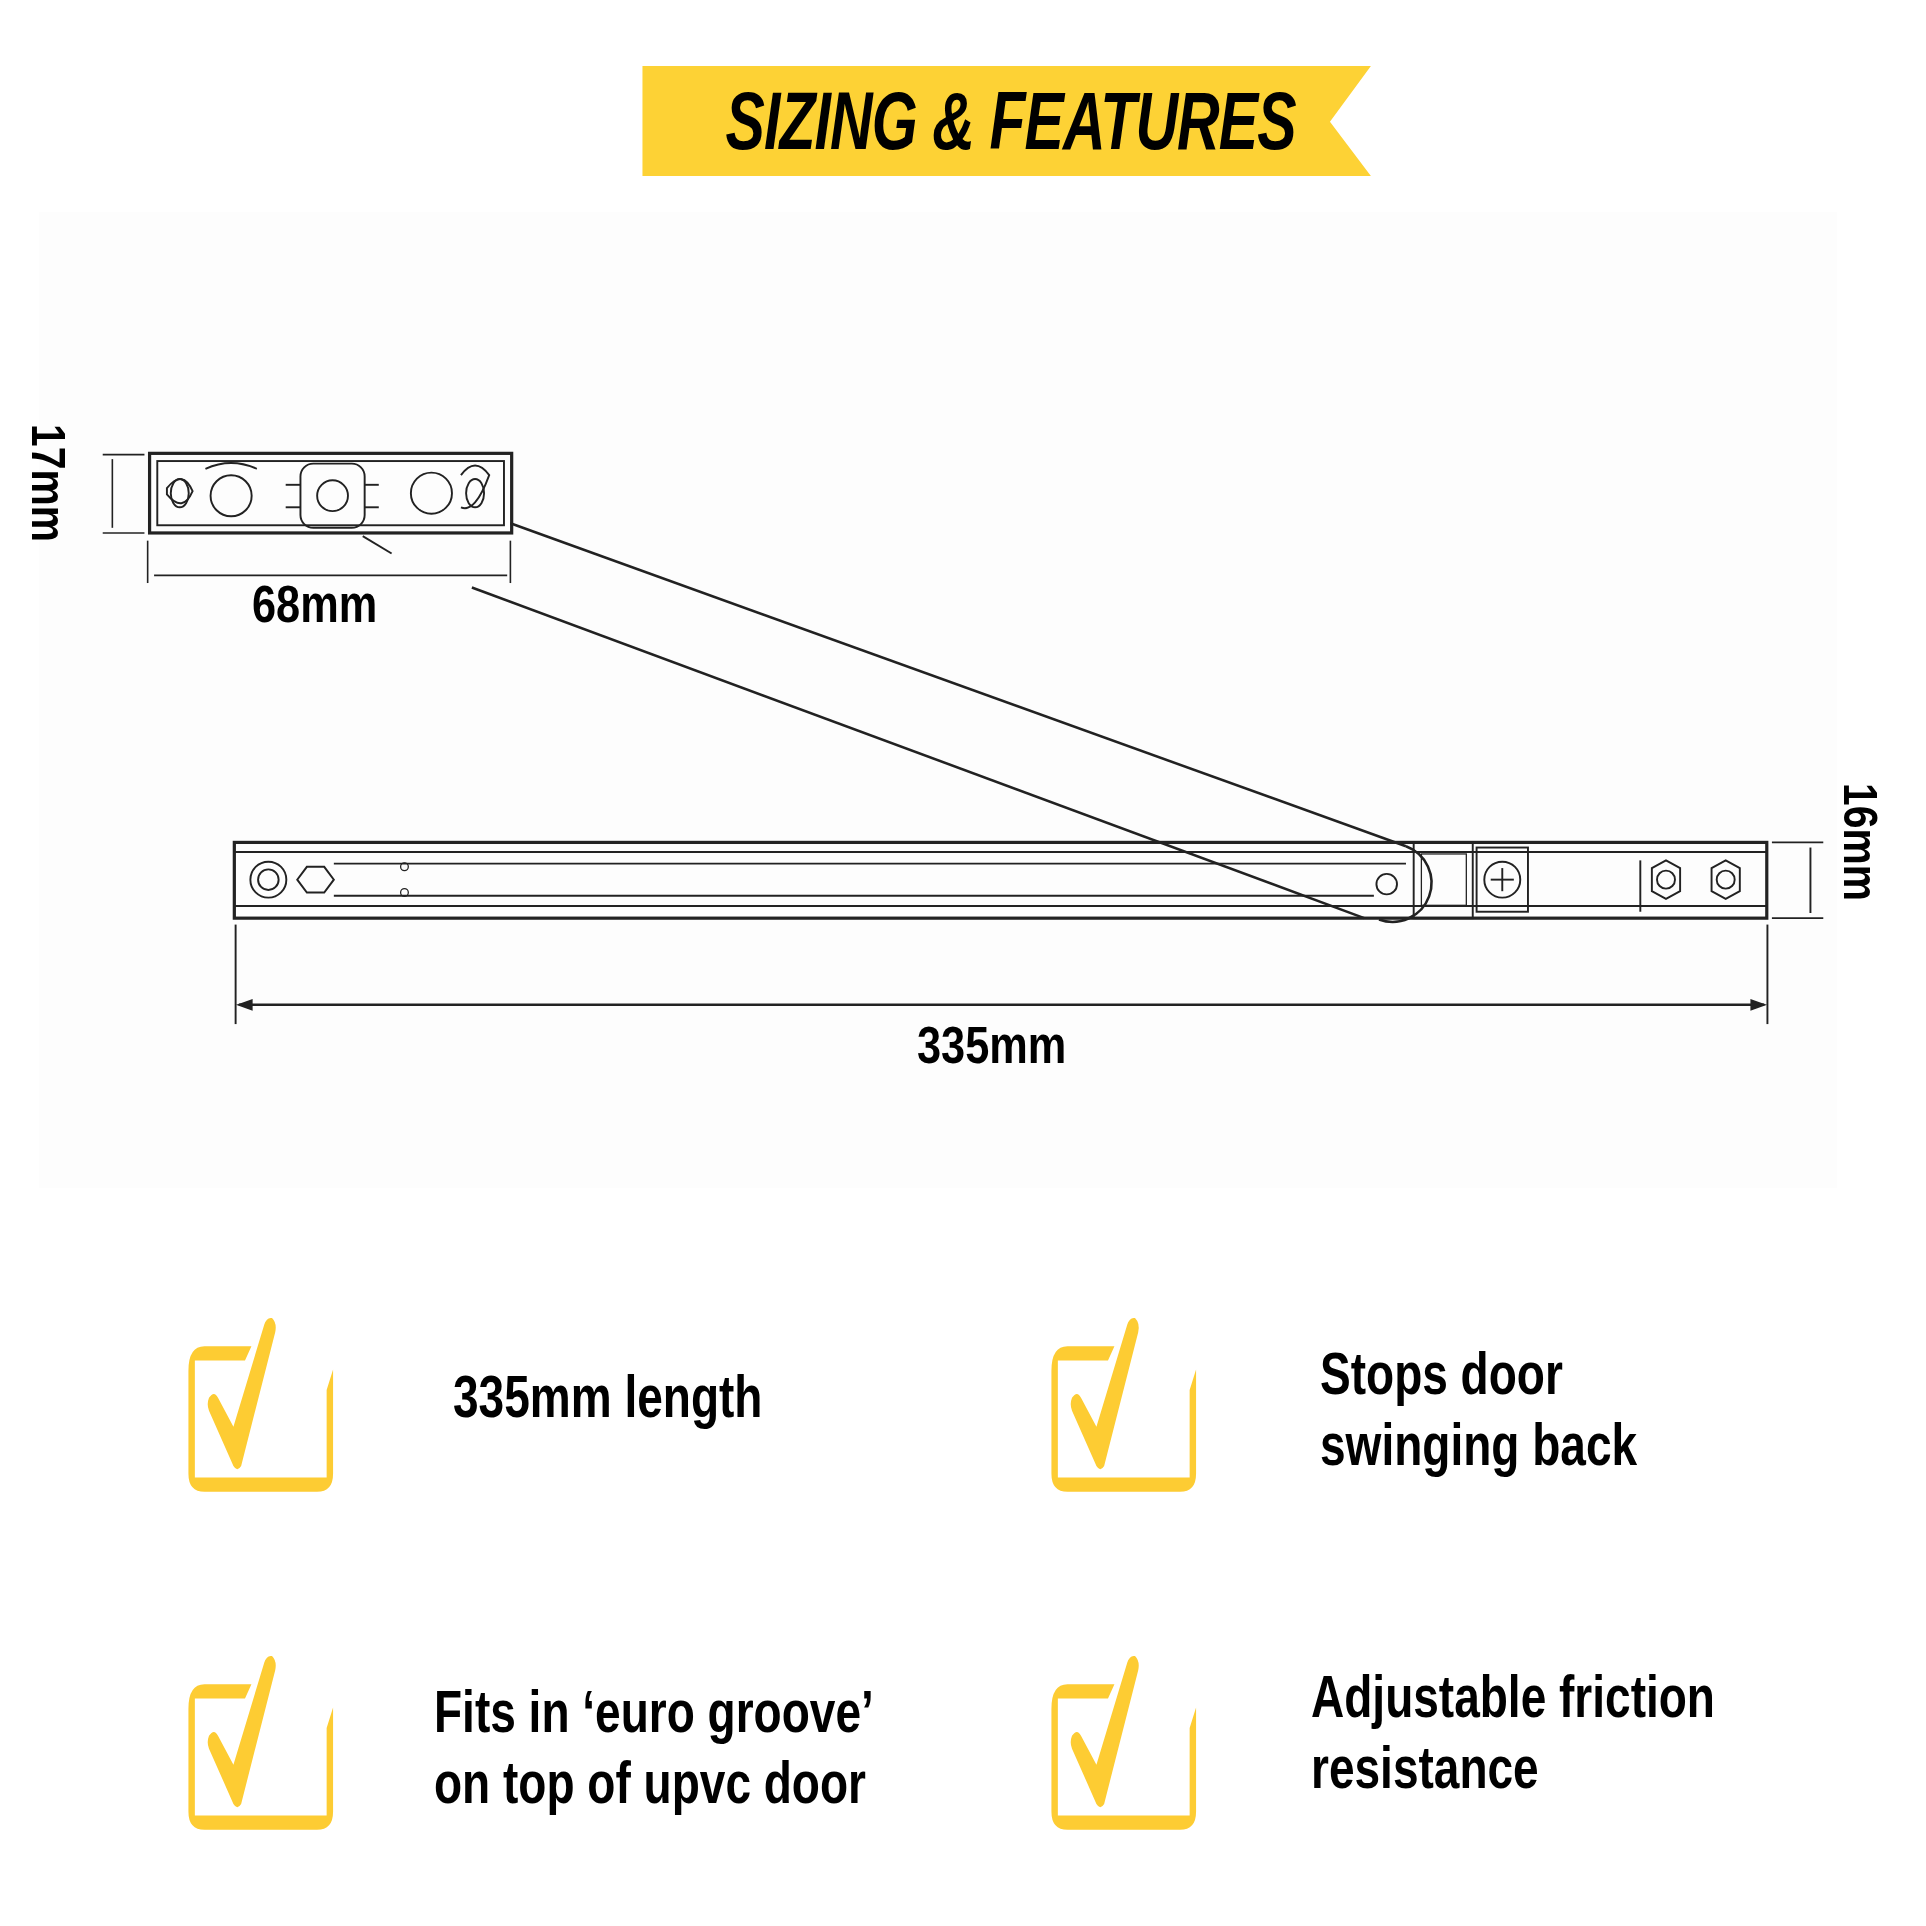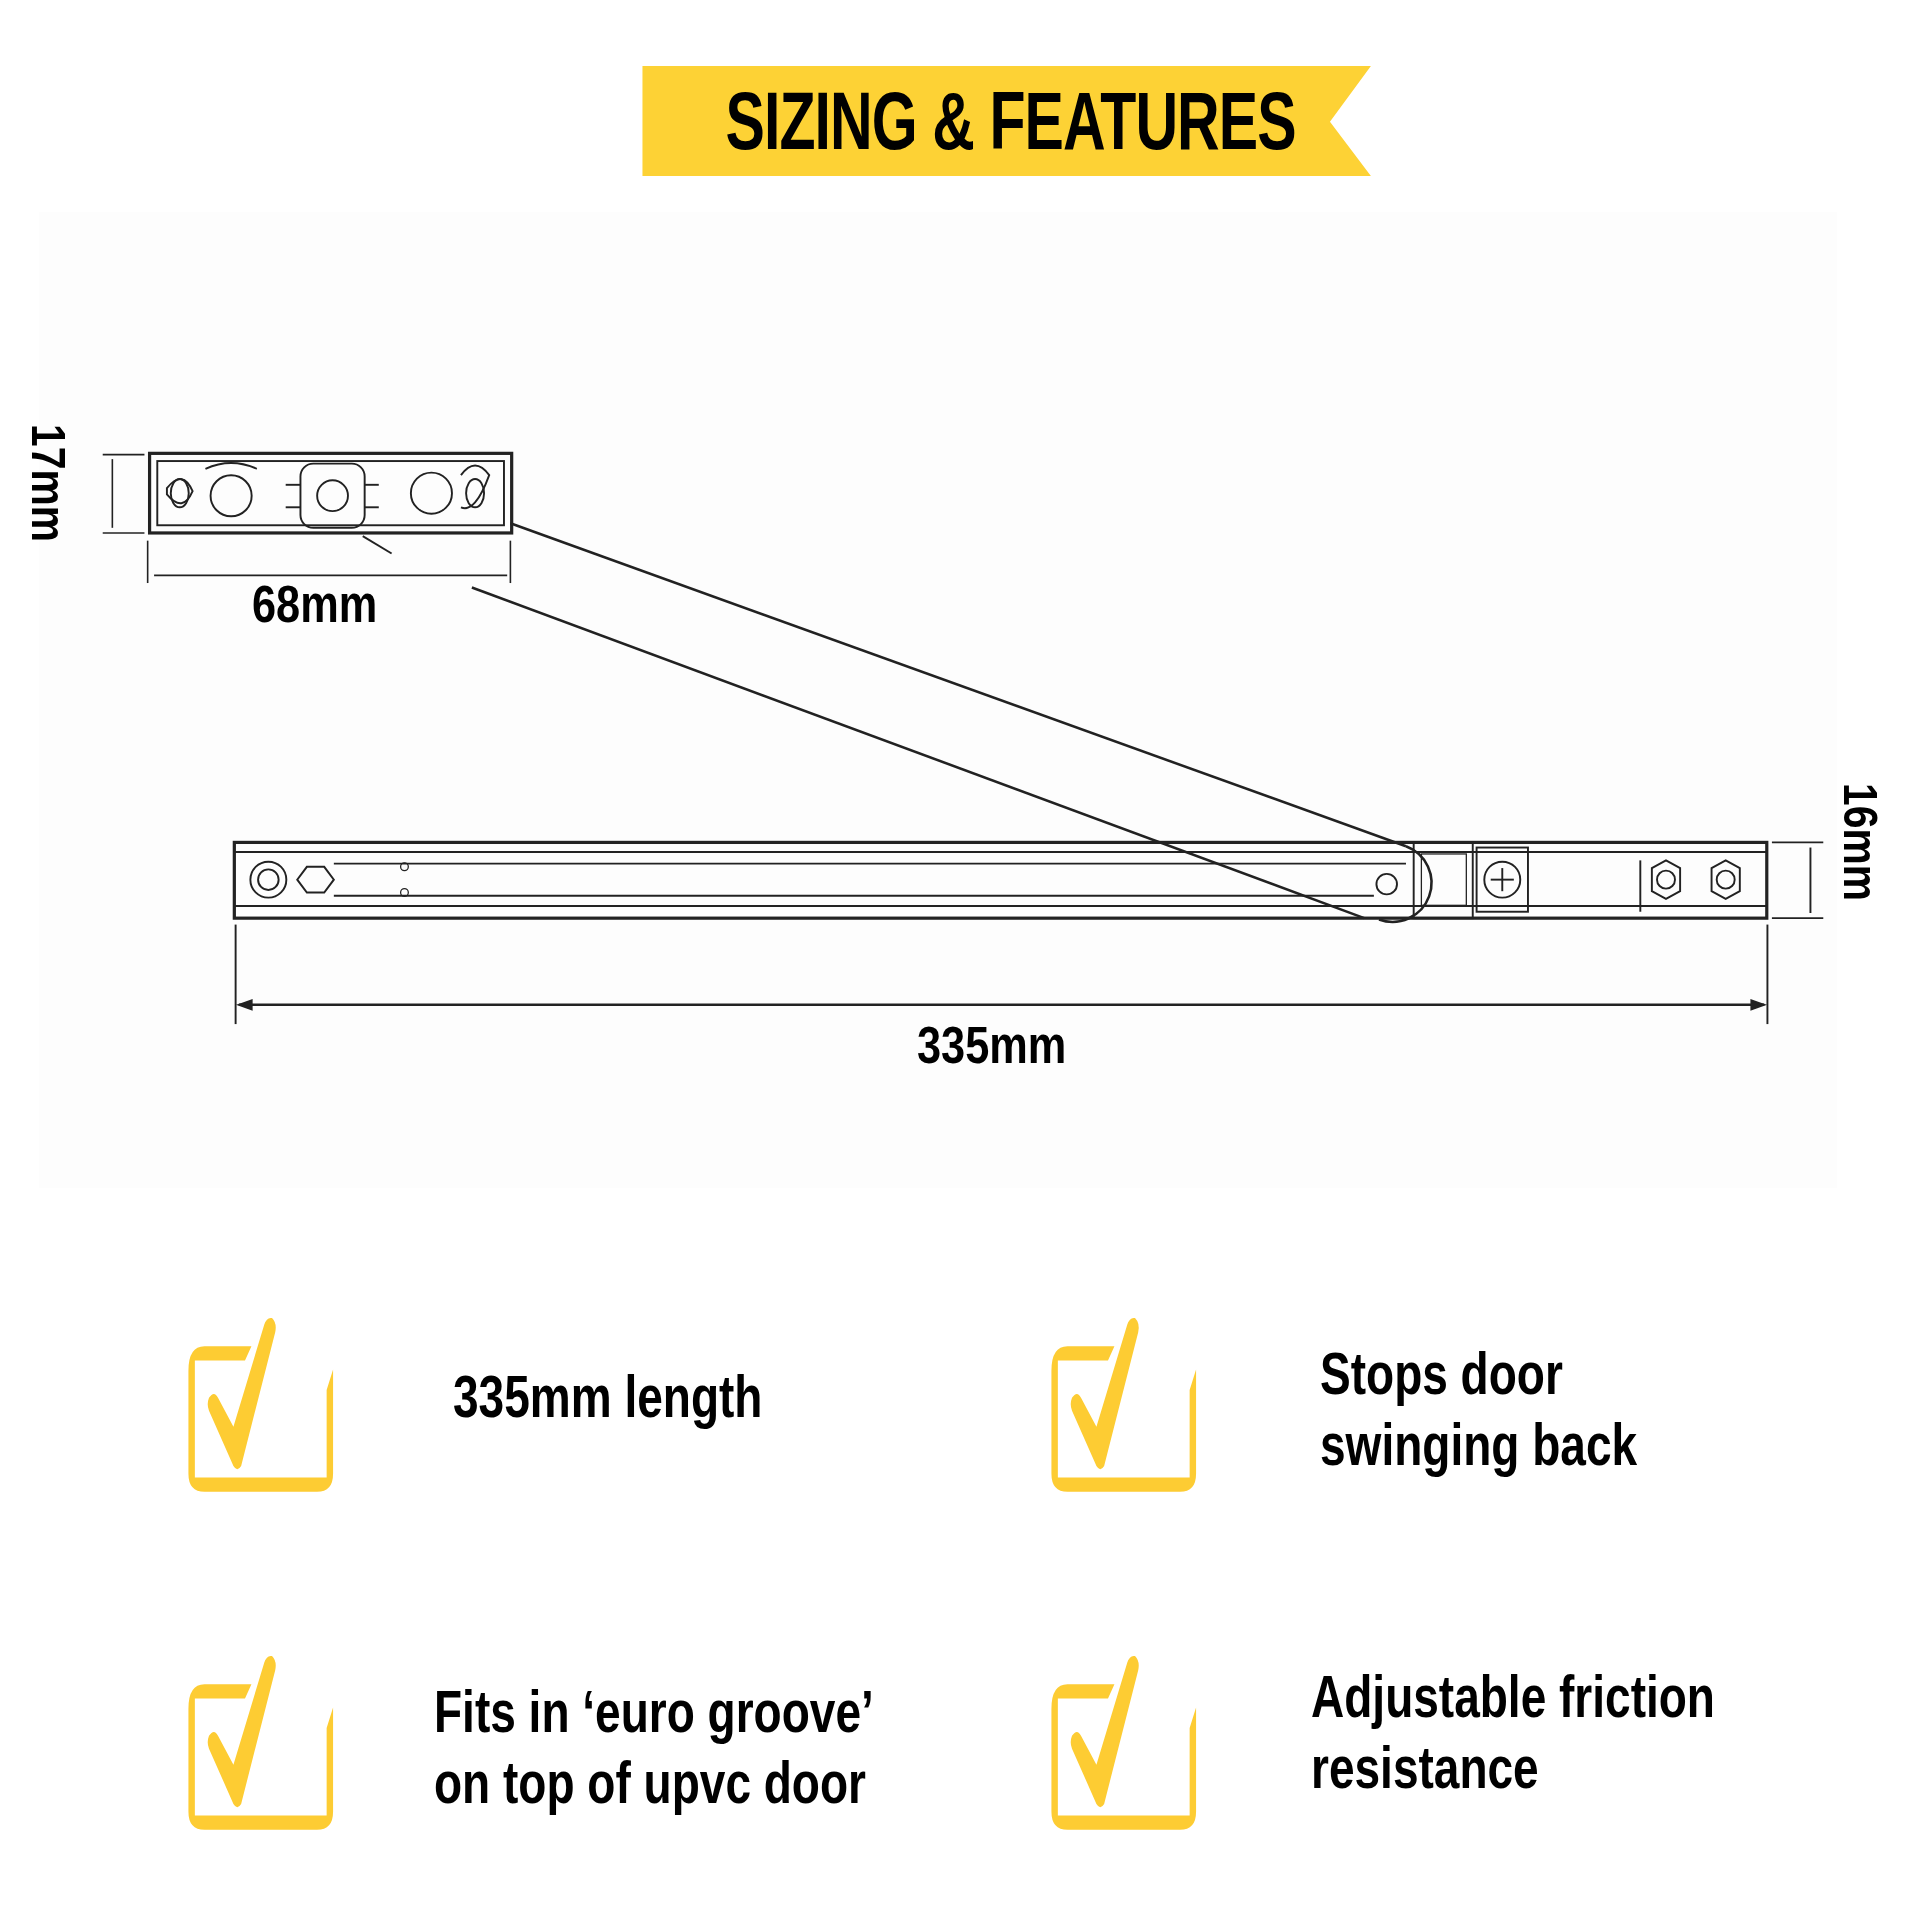--- a/index.html
+++ b/index.html
@@ -1,19 +1,19 @@
 <!DOCTYPE html>
 <html style="font-size:10.3px"><head>
 <meta charset="utf-8">
 <style>
   html, body { margin: 0; padding: 0; background: #ffffff; }
   body { width: 1926px; height: 1926px; position: relative; overflow: hidden;
          font-family: "Liberation Sans", sans-serif; }
   .bg-panel { position: absolute; left: 39px; top: 212px; width: 1798px; height: 976px; background: #fdfdfd; }
-  .banner { position: absolute; left: 641px; top: 66px; width: 732px; height: 108px; }
+  .banner { position: absolute; left: 641px; top: 66px; width: 732px; height: 108px; font-style: italic; }
   .banner svg { position: absolute; left: 0; top: 0; }
   .banner-title { position: absolute; left: 46px; top: 0; width: 642px; height: 110px;
       display: flex; align-items: center; justify-content: center;
       font-family: "Liberation Sans", sans-serif; font-weight: 900; font-size: 82px;
       color: #000; transform: scaleX(0.72); transform-origin: left center; white-space: nowrap;
       letter-spacing: -1.3px; width: 899px; }
   .drawing { position: absolute; left: 0; top: 0; }
   .dim-label { position: absolute; font-weight: bold; color: #000; font-size: 46px; white-space: nowrap;
       transform: scaleX(0.85); transform-origin: left center; }
   .dim-label.vertical { transform-origin: left top; }

